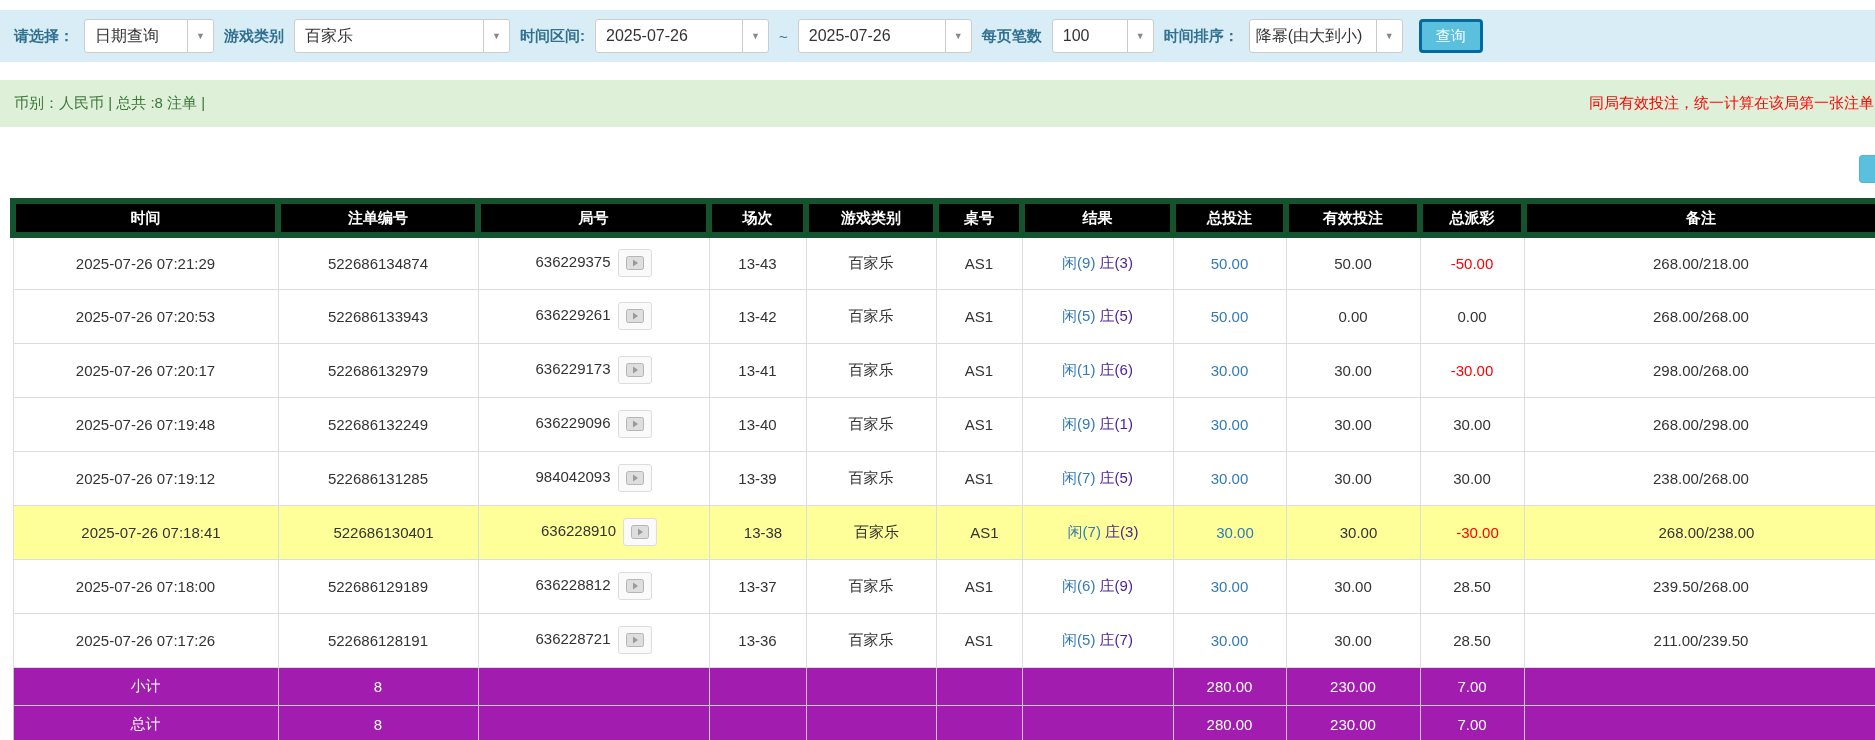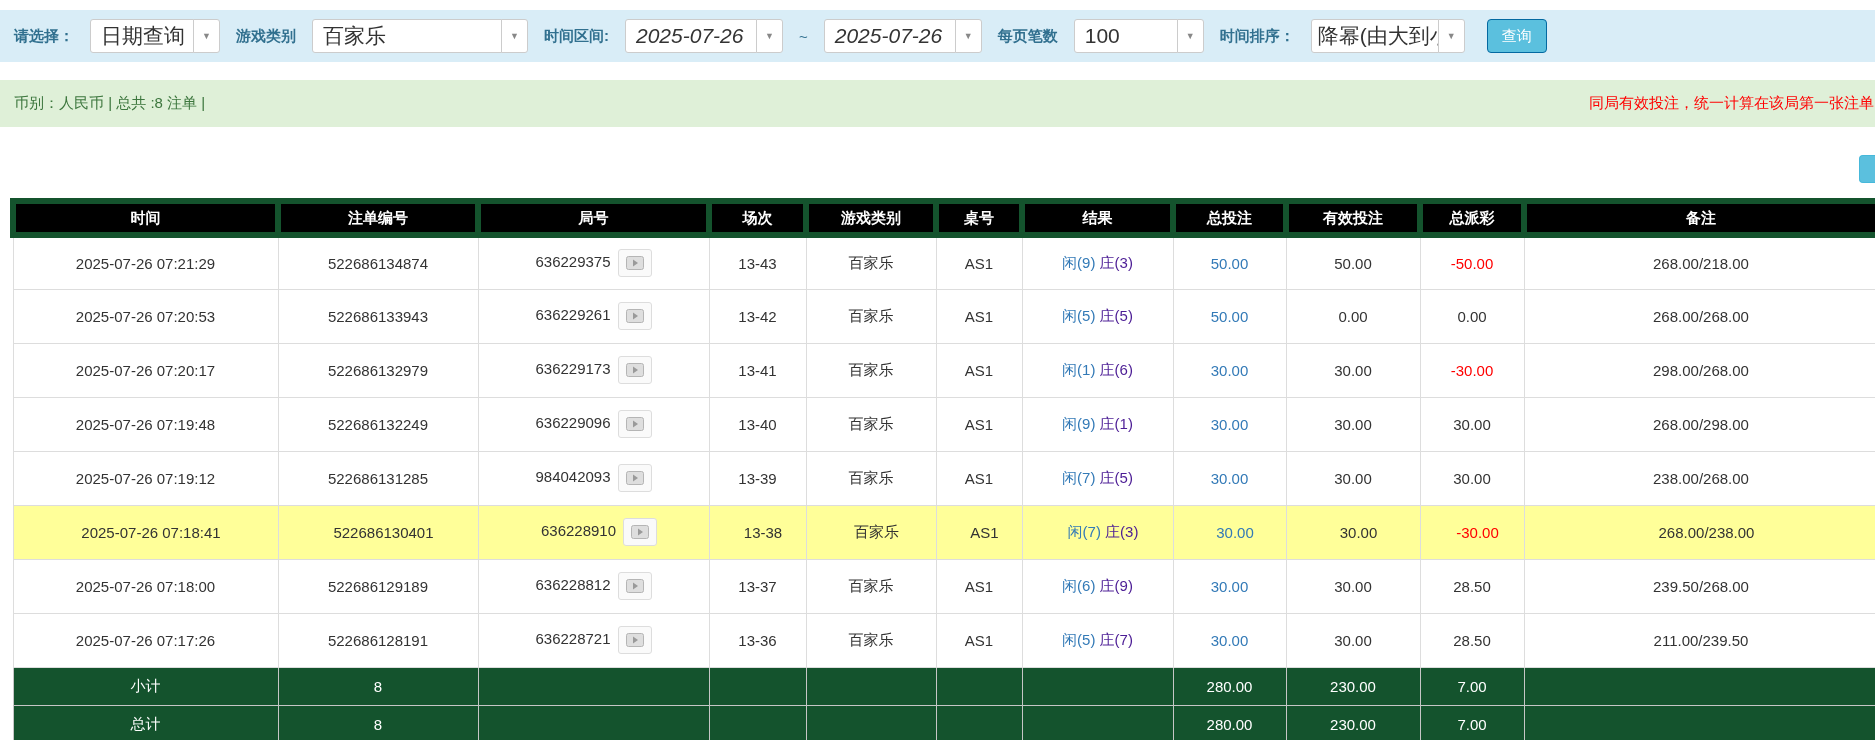--- a/index.html
+++ b/index.html
@@ -5,43 +5,43 @@
   * { box-sizing: border-box; }
   html,body { margin:0; padding:0; }
   body {
     width:1875px; height:740px; overflow:hidden;
     background:#fff; font-family:"Liberation Sans", sans-serif;
   }
 
   
   .toolbar {
     margin-top:10px; height:52px; background:#d9edf7;
-    display:flex; align-items:center; padding:0 14px; gap:16px; white-space:nowrap;
+    display:flex; align-items:center; padding:0 14px; gap:10px; white-space:nowrap;
   }
   .lbl { color:#31708f; font-weight:bold; font-size:15px; }
   .input-group { display:flex; height:34px; }
   .ig-input {
     background:#fff; border:1px solid #ccc; border-radius:3px 0 0 3px;
-    padding:0 10px; font-size:21px; color:#333;
+    padding:0 10px; font-size:16px; color:#333;
     display:flex; align-items:center; overflow:hidden;
   }
   .caret-btn {
     width:27px; margin-left:-1px; border:1px solid #ccc; background:#fff;
     border-radius:0 3px 3px 0; color:#888; font-size:9px;
     display:flex; align-items:center; justify-content:center; cursor:pointer; padding:0;
   }
   .w-query { width:104px; }
   .w-game  { width:190px; }
-  .w-date  { width:132px;font-style:italic; }
-  .w-size  { width:104px; }
+  .w-date  { width:148px; }
+  .w-size  { width:76px; }
   .w-sort  { width:128px; padding:0 6px; }
   .tilde { color:#31708f; font-size:15px; }
   .query-btn {
     height:34px; padding:0 14px; margin-left:6px;
-    background:#5bc0de; border:1px solid #0369a1; border-radius:4px;
+    background:#5bc0de; border:3px solid #0369a1; border-radius:4px;
     color:#fff; font-size:15px; cursor:pointer;
   }
 
   
   .info-bar {
     margin-top:18px; height:47px; background:#dff0d8;
     display:flex; align-items:center; justify-content:space-between;
     padding-left:14px; overflow:hidden;
   }
   .info-left  { color:#3c763d; font-size:15px; }
@@ -62,21 +62,21 @@
   }
   thead th {
     background:#000; color:#fff; height:34px; font-weight:bold;
     border:6px solid #14532d; font-size:15px; text-align:center;
   }
   tbody td {
     text-align:center; height:54px; border:1px solid #ddd; background:#fff;
   }
   tr.highlight td { background:#ffff99;padding-left:12px; }
   tfoot td {
-    background:#14532d; color:#fff; height:38px; border:1px solid #c6c6c6;
+    background:#a21caf; color:#fff; height:38px; border:1px solid #c6c6c6;
     text-align:center; font-size:15px;
   }
   .player { color:#337ab7; }
   .banker { color:#4c1d95; }
   .bet-link { color:#337ab7; text-decoration:none; cursor:pointer; }
   .payout.neg { color:#ff0000; }
   .replay-btn {
     display:inline-flex; align-items:center; justify-content:center;
     width:34px; height:28px; border:1px solid #ddd; background:#fafafa;
     border-radius:3px; margin-left:7px; vertical-align:middle; cursor:pointer; padding:0;

